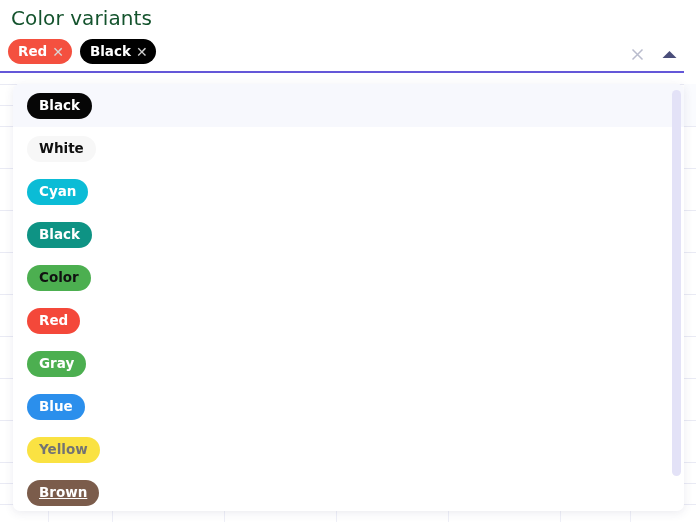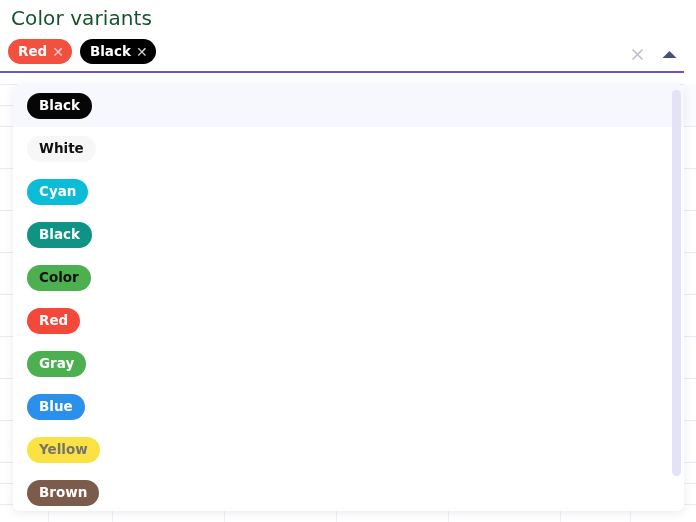--- a/index.html
+++ b/index.html
@@ -258,19 +258,19 @@
       <div class="option">
         <span class="opt-chip" style="background: rgb(76, 175, 80); color: rgb(255, 255, 255);">Gray</span>
       </div>
       <div class="option">
         <span class="opt-chip" style="background: rgb(43, 143, 236); color: rgb(255, 255, 255);">Blue</span>
       </div>
       <div class="option">
         <span class="opt-chip" style="background: rgb(250, 226, 66); color: #737373;">Yellow</span>
       </div>
       <div class="option">
-        <span class="opt-chip" style="background: rgb(123, 92, 75); color: rgb(255, 255, 255);">Brown</span>
+        <span class="opt-chip" style="background: rgb(123, 92, 75); color: rgb(255, 255, 255); text-decoration: underline;">Brown</span>
       </div>
     </div>
   <div class="scrollbar-track">
     <div class="scrollbar-thumb" style="background: rgb(227, 226, 247);"></div>
   </div>
 </div>
 
 </body></html>

